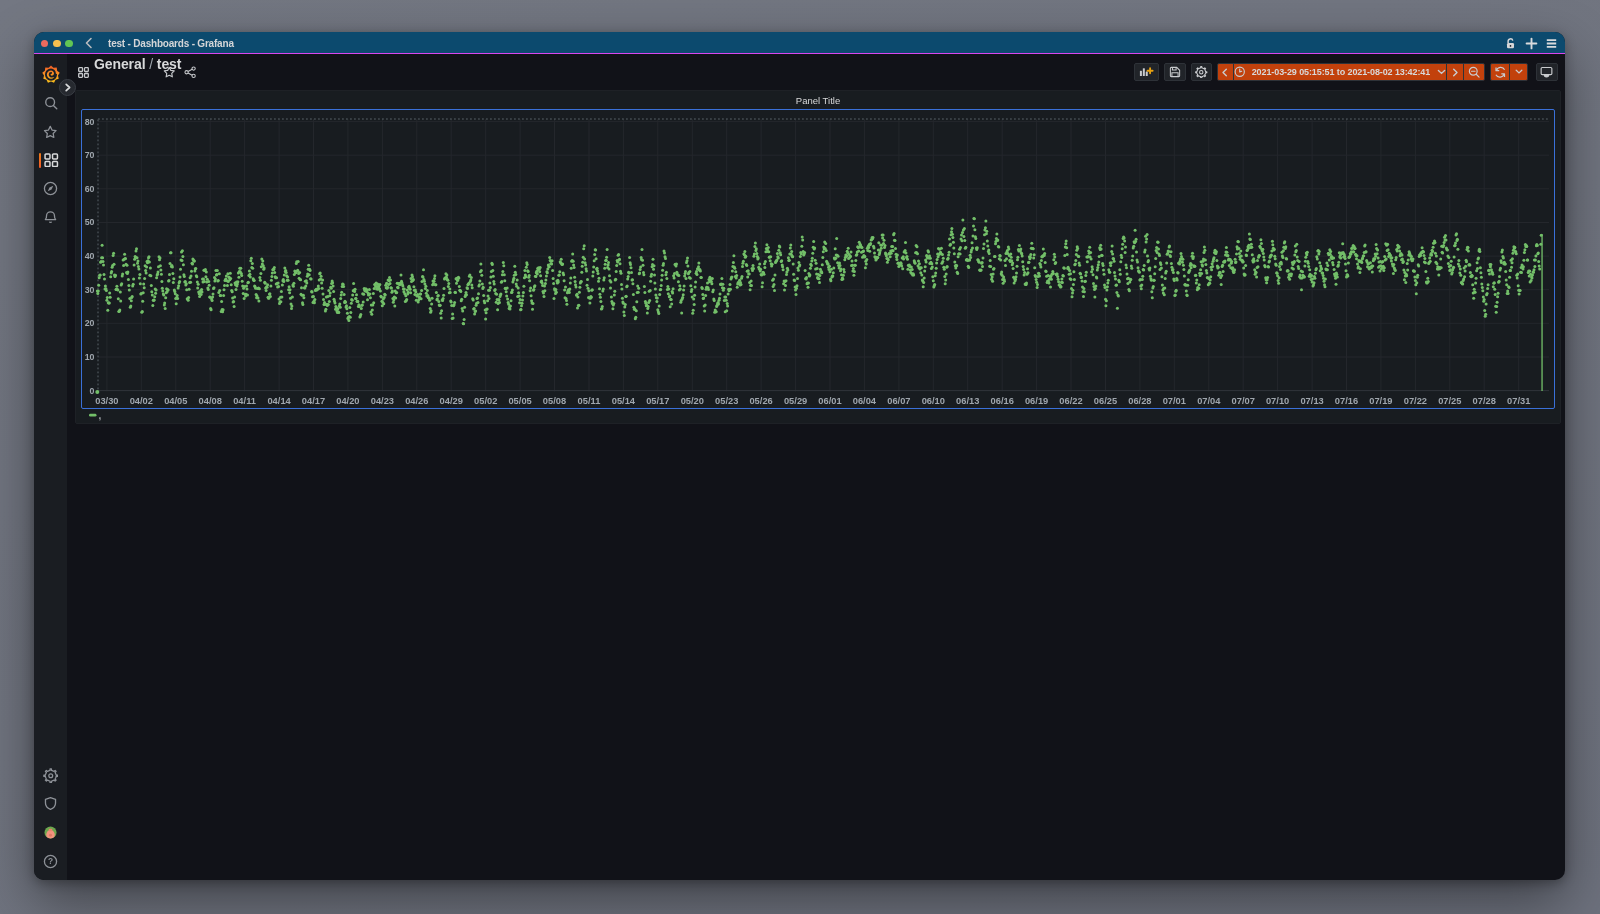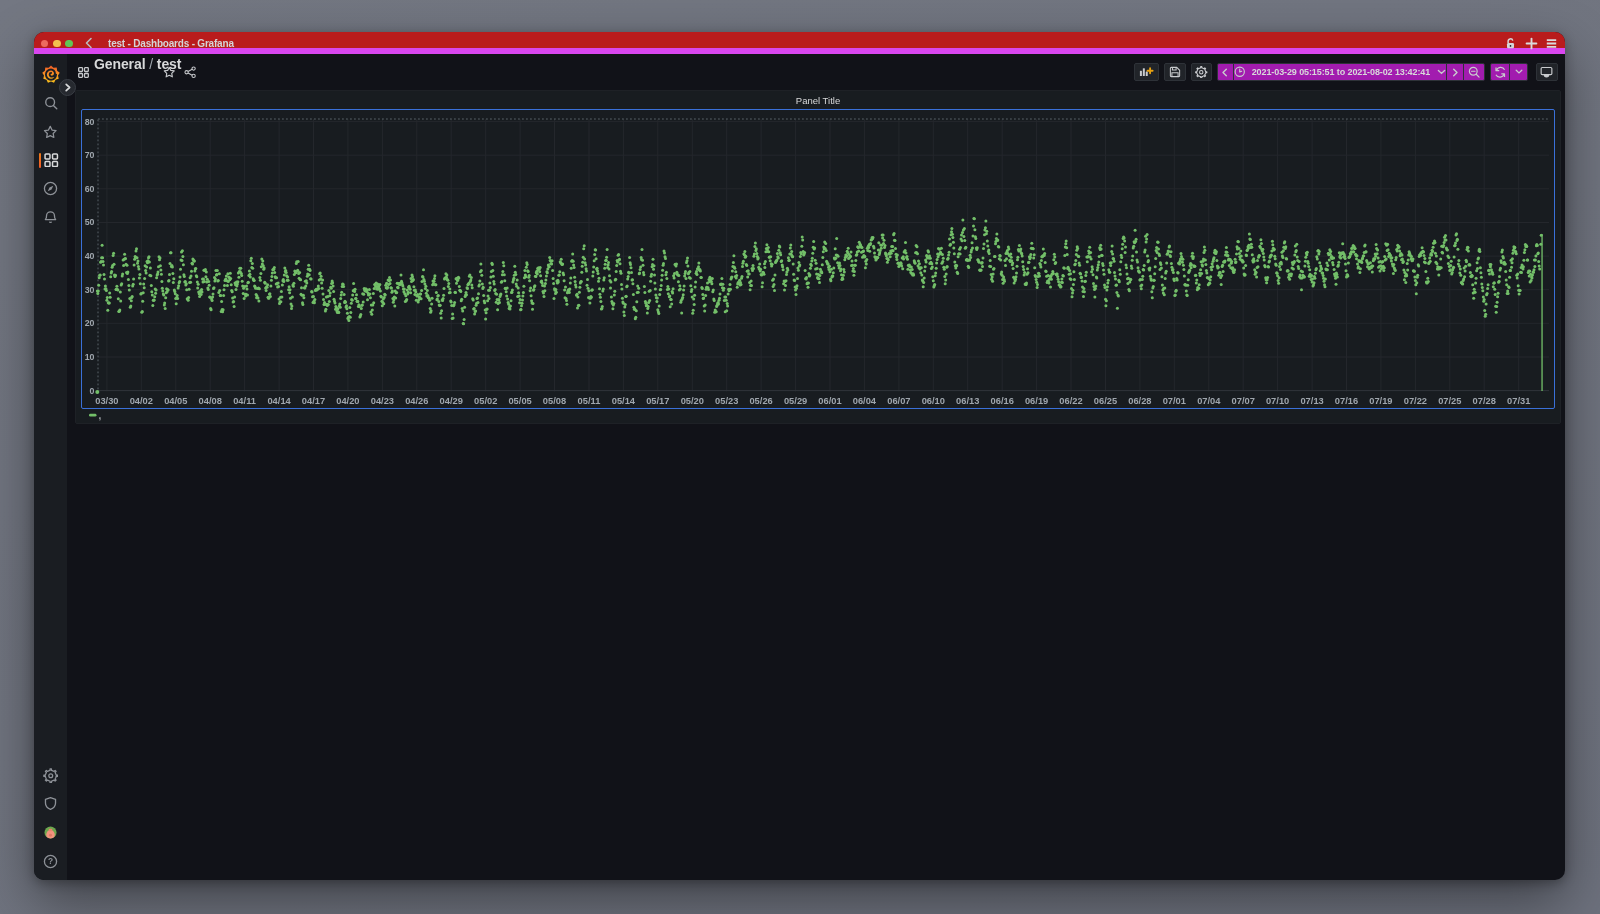--- a/index.html
+++ b/index.html
@@ -1,24 +1,24 @@
 <!DOCTYPE html>
 <html><head><meta charset="utf-8"><style>
 *{margin:0;padding:0;box-sizing:border-box;-webkit-font-smoothing:antialiased}
 html,body{width:1600px;height:914px;overflow:hidden;font-family:"Liberation Sans",sans-serif}
 body{background:linear-gradient(160deg,#737782 0%,#70747f 50%,#6d717d 100%)}
 .window{position:absolute;left:34px;top:32px;width:1531px;height:848px;border-radius:10px;
  background:#111218;box-shadow:0 22px 55px rgba(0,0,0,.42),0 3px 12px rgba(0,0,0,.3);overflow:hidden}
-.titlebar{position:absolute;left:0;top:0;right:0;height:22px;background:#b91c1c;border-bottom:6px solid #d946ef}
+.titlebar{position:absolute;left:0;top:0;right:0;height:22px;background:#0c4a6e;border-bottom:1px solid #d946ef}
 .tl{position:absolute;top:7.6px;width:7.7px;height:7.7px;border-radius:50%}
 .ttitle{position:absolute;left:74px;top:0;height:22px;line-height:24px;font-size:10px;font-weight:700;color:#d4d5d7;letter-spacing:-0.2px}
 .sidebar{position:absolute;left:0;top:22px;width:33px;bottom:0;background:#1a1d22}
 .topnav{position:absolute;left:33px;top:22px;right:0;height:36px;background:#111218}
 .btn{position:absolute;top:31px;height:18px;background:#212429;border:1px solid #2e3238;border-radius:2px;display:flex;align-items:center;justify-content:center;color:#c9cbce}
-.grp{position:absolute;top:31px;height:18px;background:#a21caf;border:1px solid #2e3238;border-radius:2px;display:flex;align-items:stretch;color:#c9cbce}
+.grp{position:absolute;top:31px;height:18px;background:#c2410c;border:1px solid #2e3238;border-radius:2px;display:flex;align-items:stretch;color:#c9cbce}
 .seg{display:flex;align-items:center;justify-content:center}
 .sep{width:1px;background:#2e3238}
 .timetext{font-size:9px;font-weight:700;color:#d8d9da;letter-spacing:-0.1px;white-space:nowrap}
 .panel{position:absolute;left:41px;top:58px;width:1486px;height:334px;background:#181c20;border:1px solid #1e2126;border-radius:2px}
 .ptitle{position:absolute;left:0;top:2px;width:100%;text-align:center;font-size:9.5px;font-weight:400;color:#d8d9da;line-height:16px}
 .bluebox{position:absolute;left:5px;top:18px;width:1473.5px;height:299.5px;border:1.5px solid #3a70d8;border-radius:2px}
 .expbtn{position:absolute;left:24.5px;top:47px;width:17px;height:17px;border-radius:50%;background:#26292f;border:1px solid #393d44;z-index:6}
 </style></head>
 <body>
 <div class="window">

